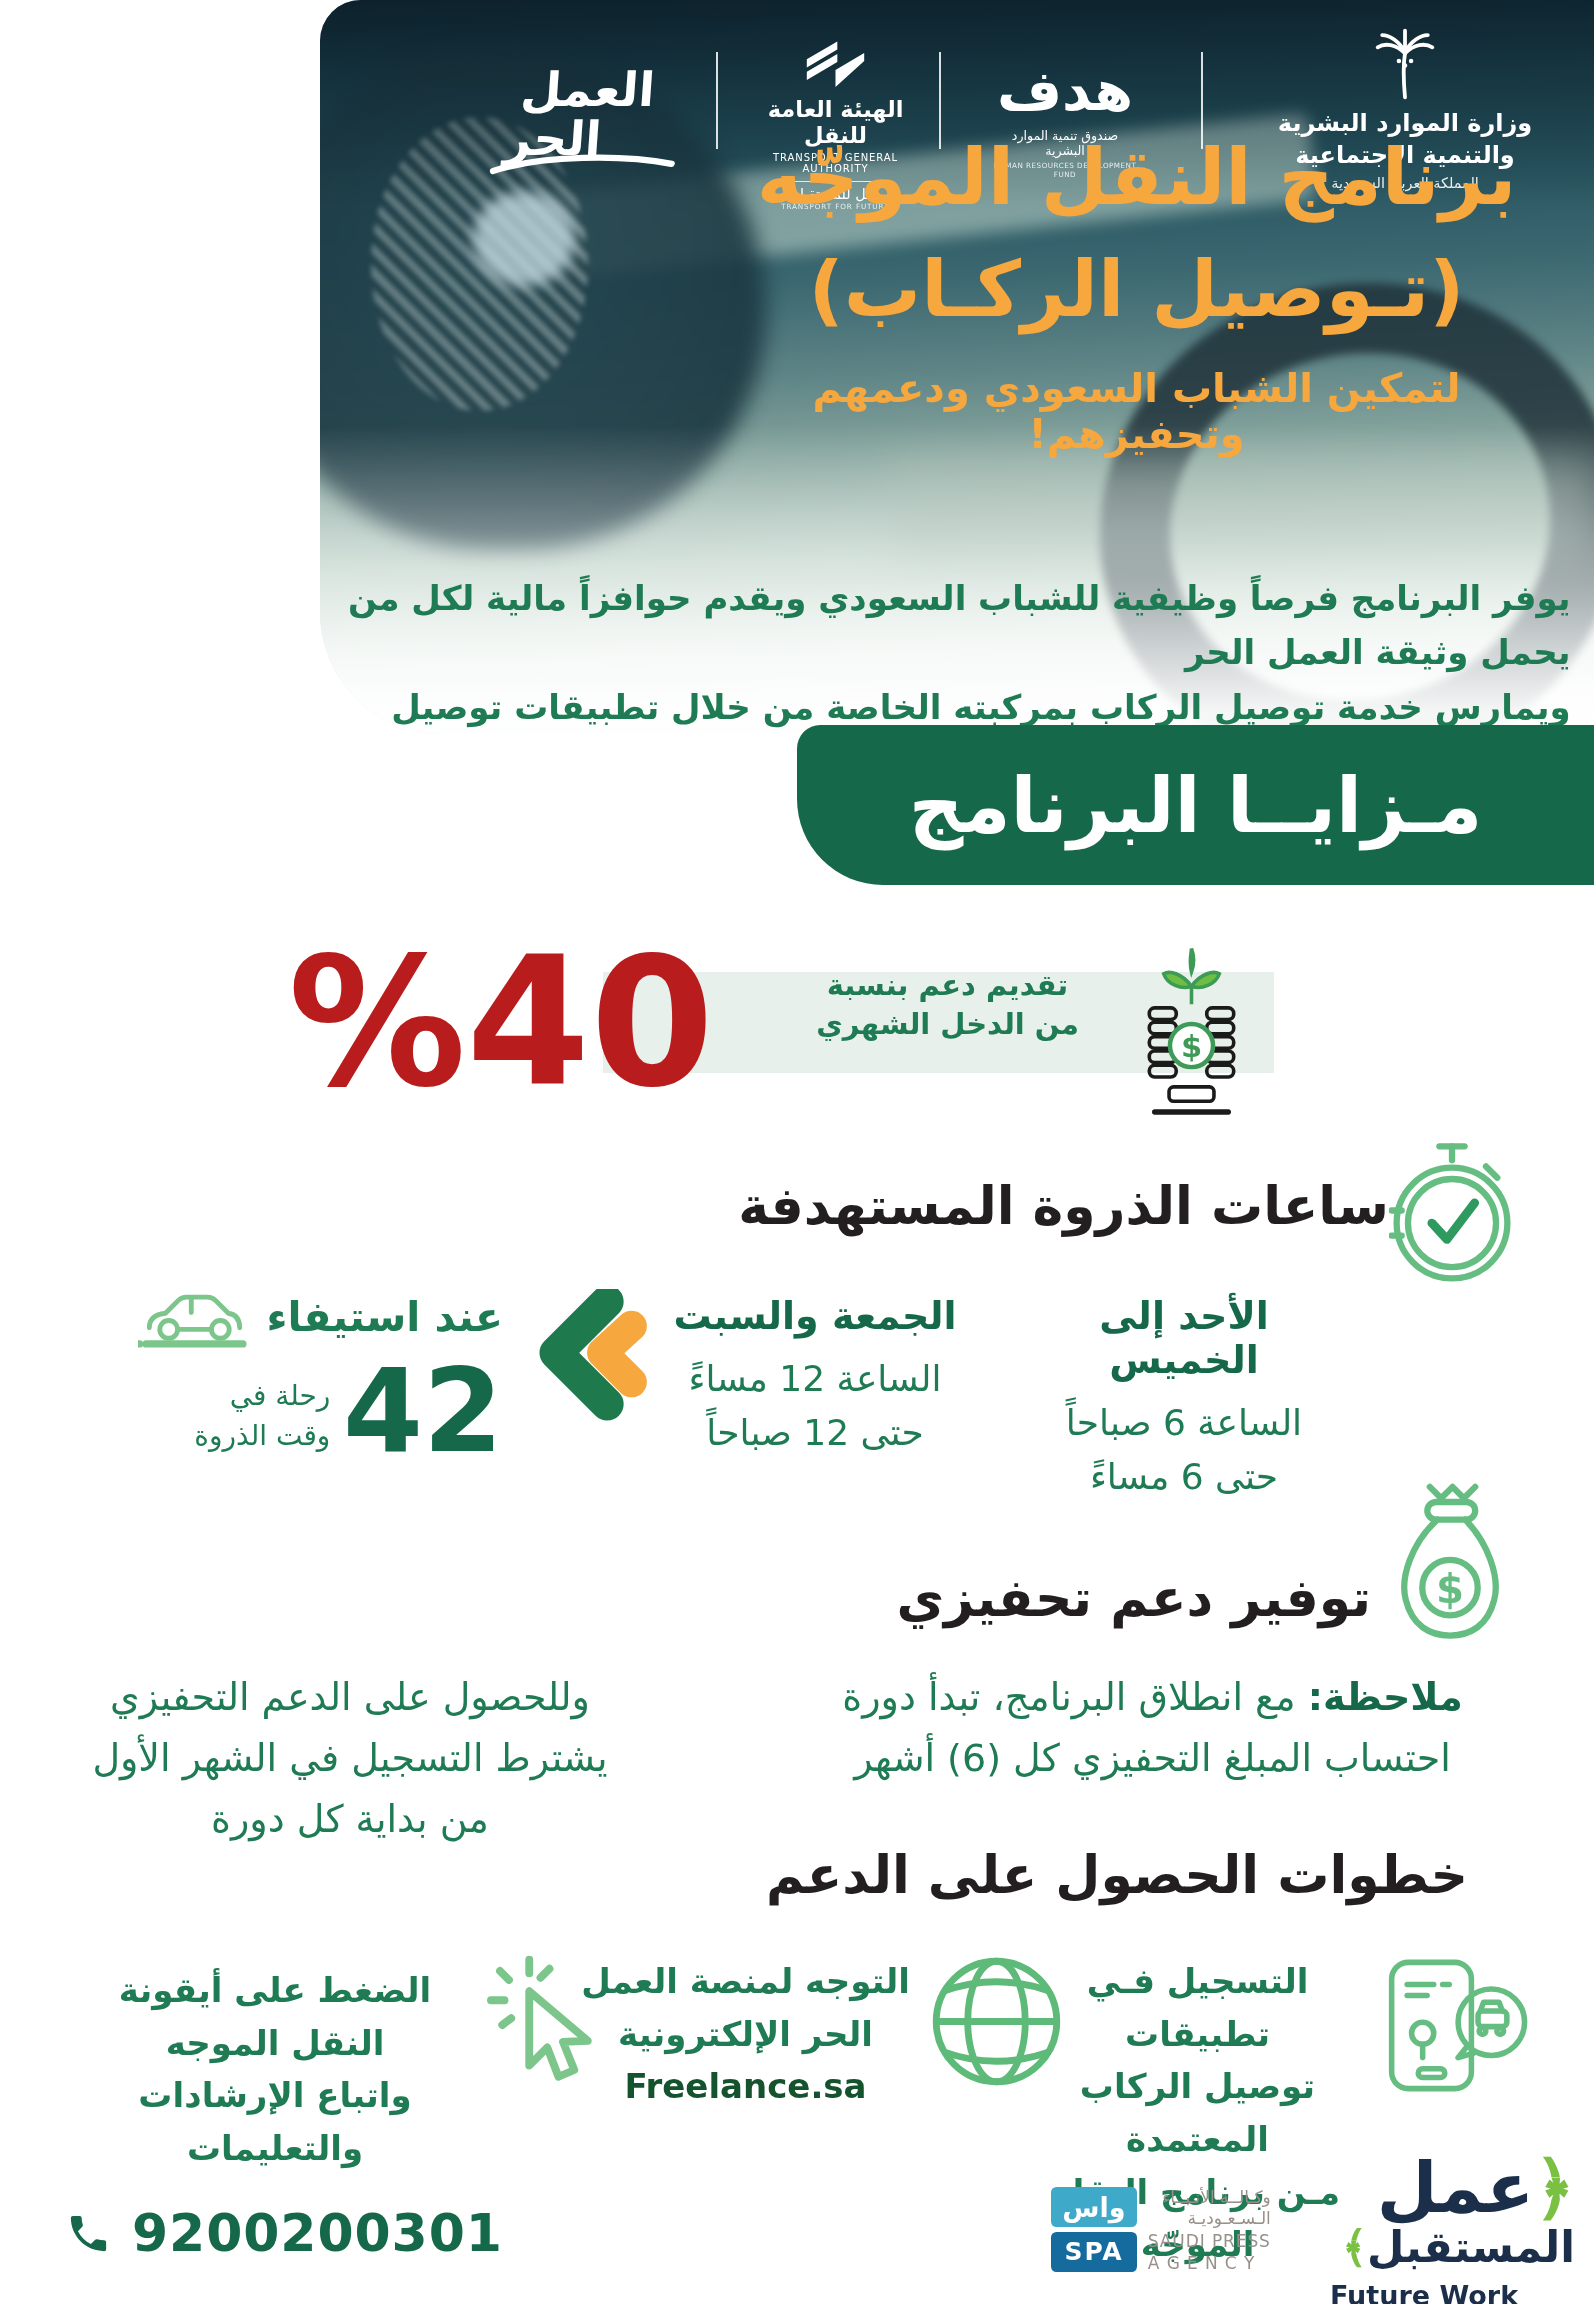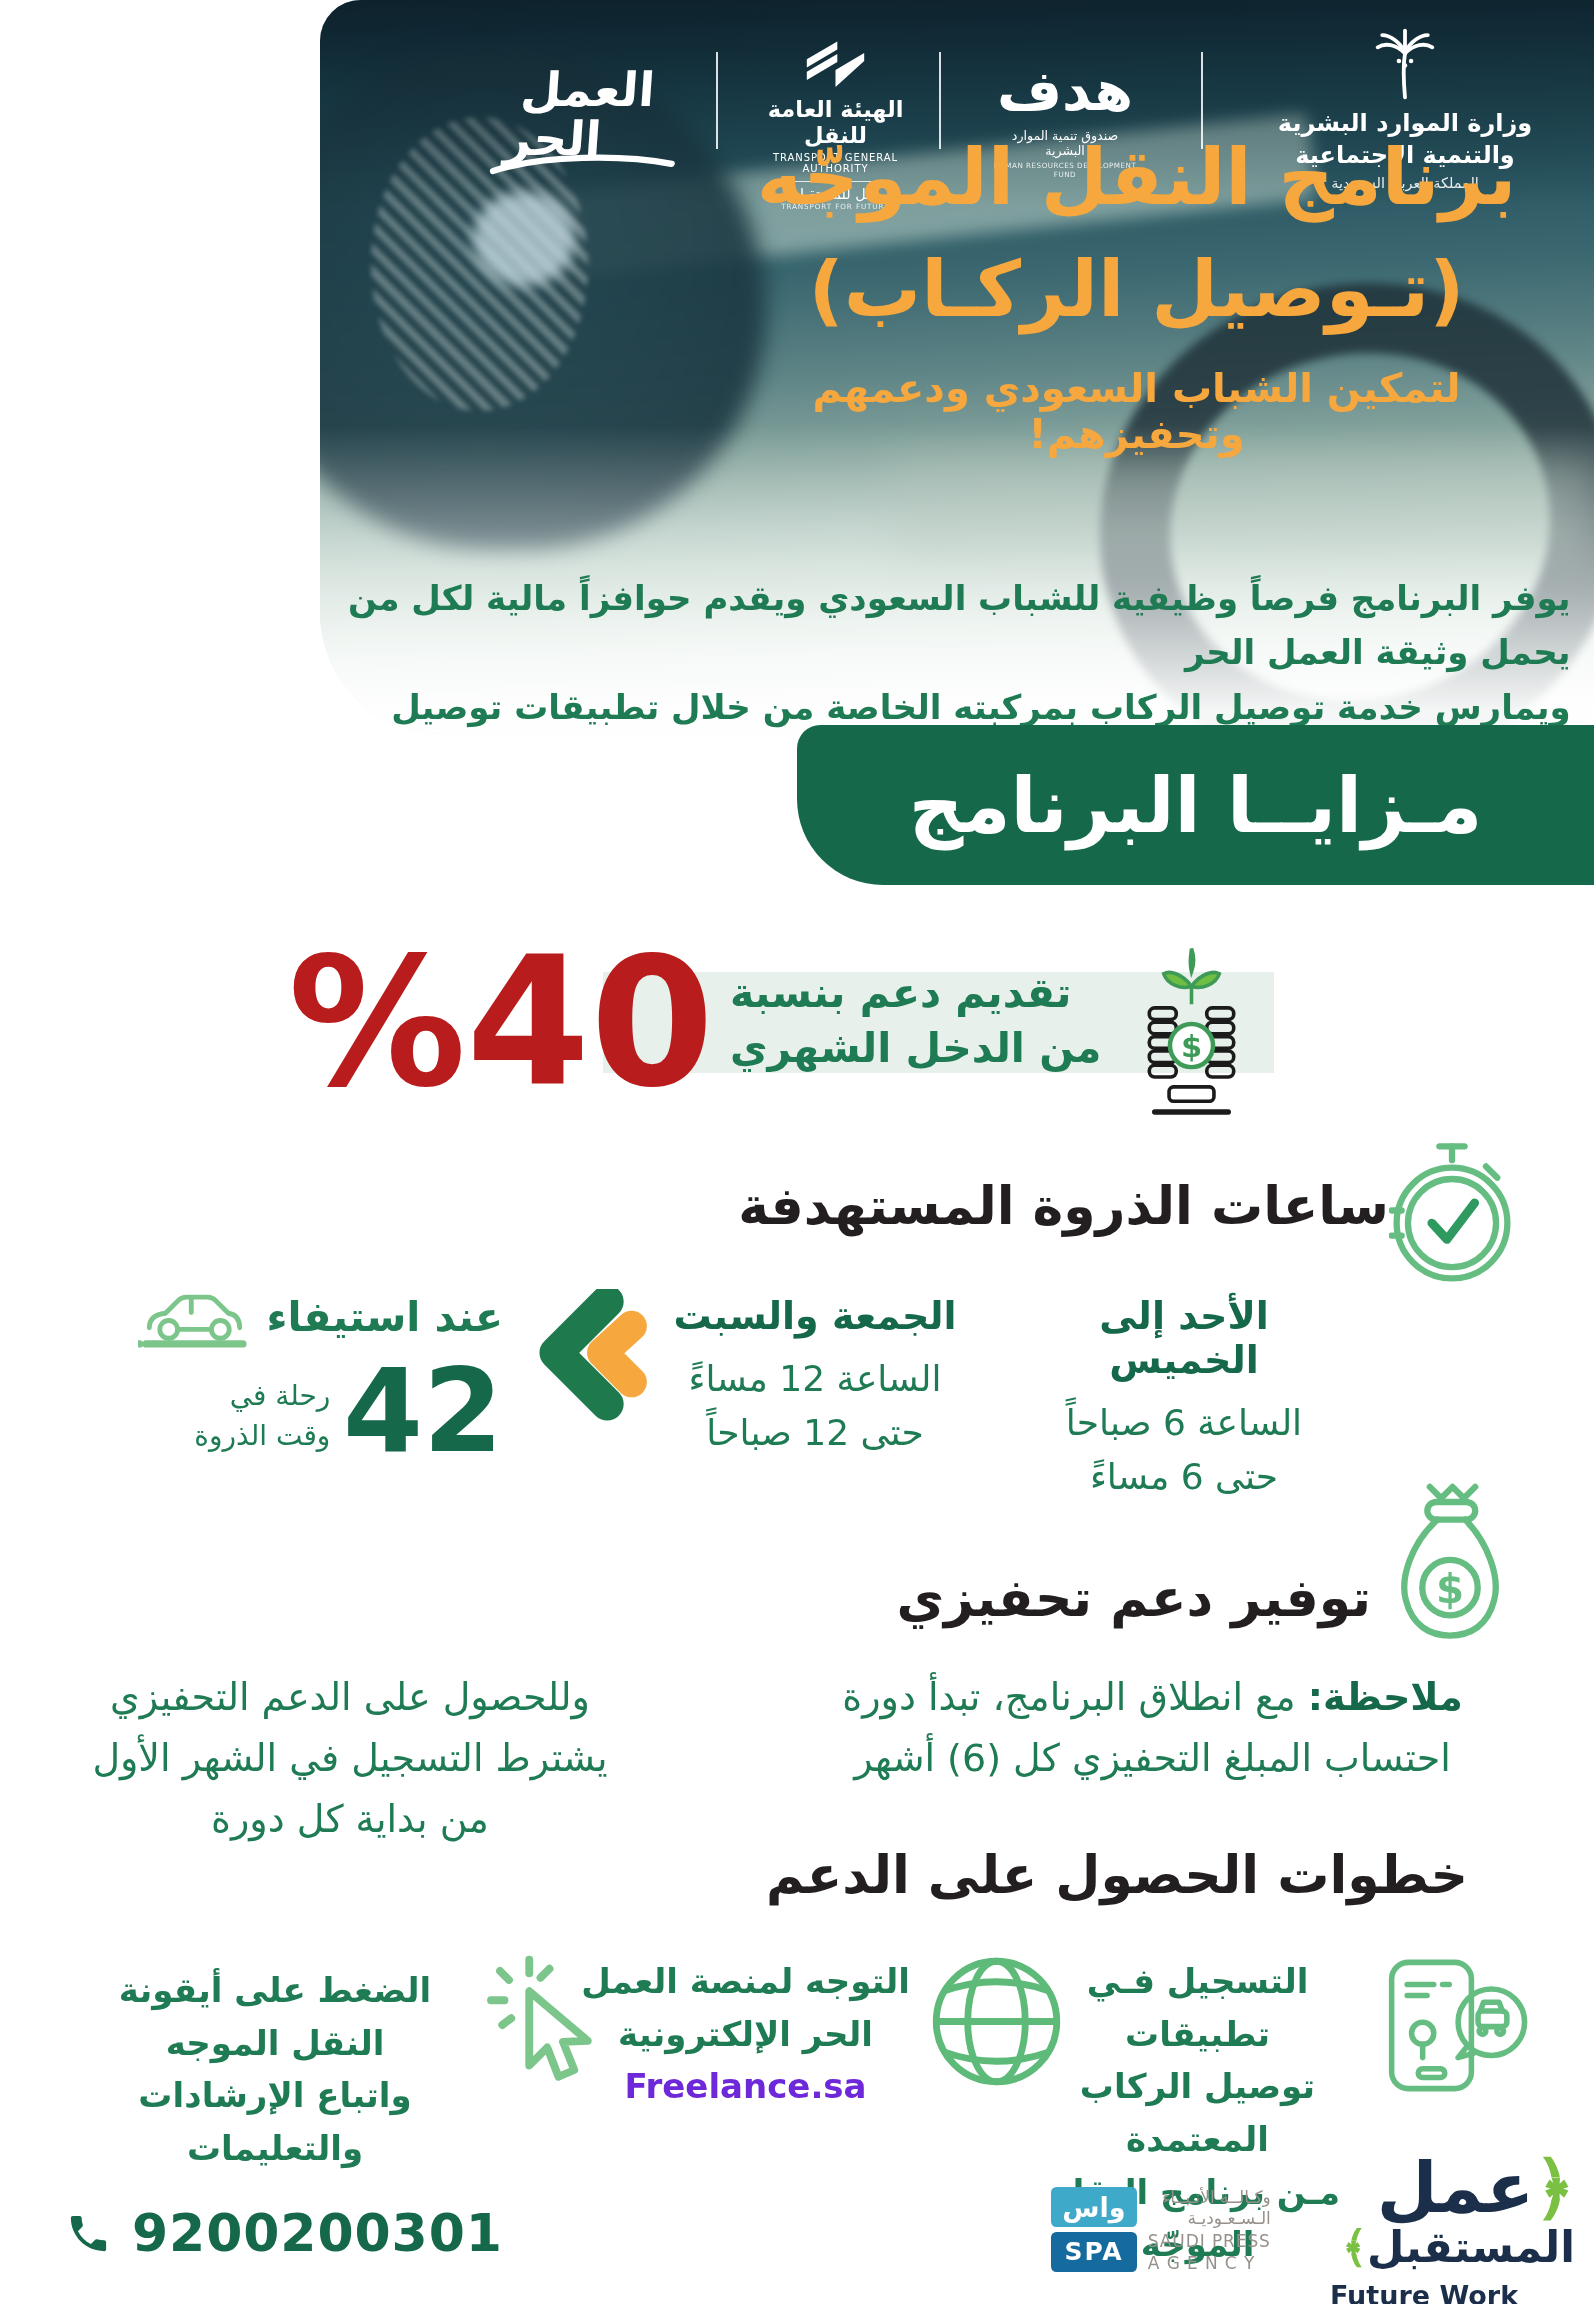--- a/index.html
+++ b/index.html
@@ -59,22 +59,22 @@
 
   
   .banner { position:absolute; top:725px; right:0; width:797px; height:160px; background:#15694A;
     border-radius:23.4px 0 0 86px; display:flex; align-items:center; justify-content:center; z-index:6; }
   .banner span { color:#fff; font-size:76px; font-weight:bold; direction:rtl; }
 
   
   .support { position:absolute; top:941px; left:0; width:100%; height:194px; }
   .support-band { position:absolute; top:31px; right:320px; width:671px; height:101px; background:#E7F0EA; }
   .support-icon { position:absolute; top:3.6px; right:353px; }
-  .support-text { position:absolute; top:25px; right:477px; width:387px; text-align:left; direction:rtl;
-    color:#1E7B53; font-weight:bold; font-size:41px; line-height:1.35; }
+  .support-text { position:absolute; top:25px; right:453px; width:387px; text-align:center; direction:rtl;
+    color:#1E7B53; font-weight:bold; font-size:29px; line-height:1.35; }
   .support-percent { position:absolute; top:-7.2px; right:880px; font-size:178px; font-weight:bold;
     color:#b91c1c; direction:ltr; line-height:1; }
 
   
   .stopwatch { position:absolute; top:1140px; right:79px; }
   .peak-title { position:absolute; top:1176px; right:205px; font-size:52px; font-weight:bold; color:#231F20; direction:rtl; }
   .sched { position:absolute; top:1294px; width:320px; text-align:center; direction:rtl; }
   .sched .st { font-size:38px; font-weight:bold; color:#15694A; margin-bottom:14.4px; }
   .sched .sl { font-size:36px; color:#1E7B53; line-height:1.5; }
   .sched1 { right:250px; } .sched2 { right:619px; }
@@ -98,21 +98,21 @@
   .steps-title { position:absolute; top:1845px; right:126px; font-size:52px; font-weight:bold; color:#231F20; direction:rtl; }
   .step-text { position:absolute; direction:rtl; text-align:center; font-size:34px; font-weight:bold;
     color:#1E7B53; line-height:1.55; }
   .stx1 { top:1955px; right:214px; width:365px; }
   .stx2 { top:1955px; right:673px; width:351px; }
   .stx3 { top:1964px; right:1112px; width:414px; }
   .sicon { position:absolute; }
   .si1 { top:1950px; right:65px; }
   .si2 { top:1953px; right:529px; }
   .si3 { top:1953px; right:997px; }
-  .flink { color:#6d28d9; direction:ltr; display:inline-block; }
+  .flink { color:#14532d; direction:ltr; display:inline-block; }
 
   
   .phone { position:absolute; top:2203px; left:65px; display:flex; align-items:center; gap:20px; }
   .phone .num { font-size:52px; font-weight:bold; color:#15694A; letter-spacing:0.9px; }
   .spa { position:absolute; top:2187px; left:1051px; display:flex; gap:10.8px; align-items:flex-start; }
   .spa-blocks { display:flex; flex-direction:column; gap:4.5px; }
   .spa-tile { width:86px; height:40px; color:#fff; font-weight:bold; display:flex; align-items:center;
     justify-content:center; border-radius:5.4px; }
   .spa-t1 { background:#3FA9C9; font-size:27px; }
   .spa-t2 { background:#156A9E; font-size:25px; letter-spacing:1.8px; }

